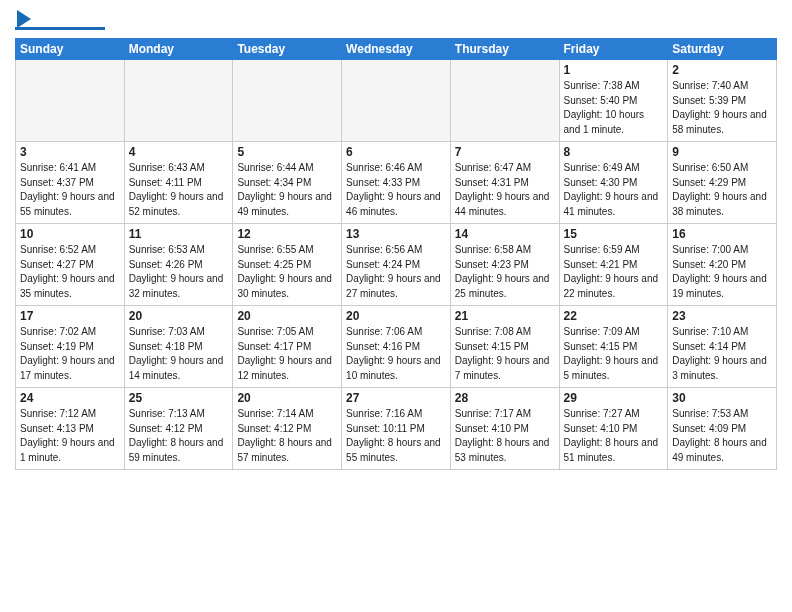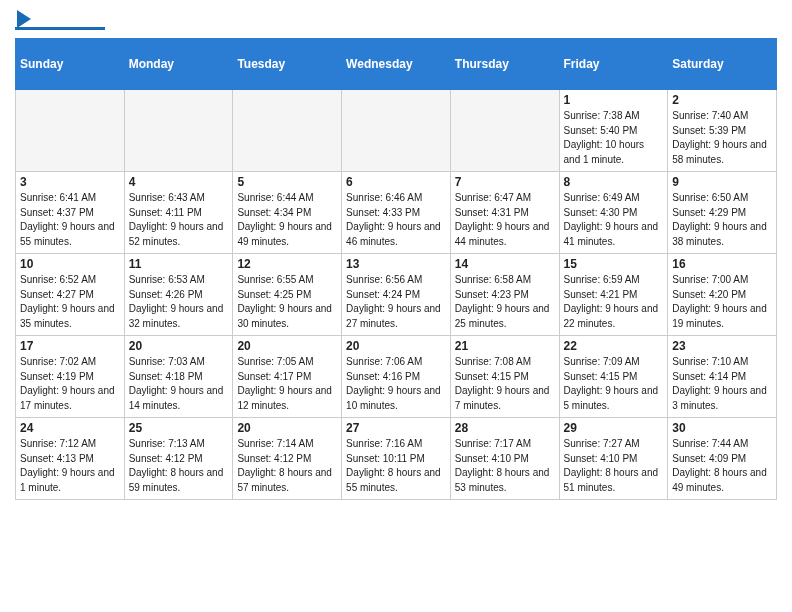--- a/index.html
+++ b/index.html
@@ -37,21 +37,21 @@
     .calendar {
       width: 100%;
       border-collapse: collapse;
       table-layout: fixed;
     }
     .calendar th {
       background: #2b7cd3;
       color: #fff;
       font-size: 12px;
       font-weight: bold;
-      padding: 18px 4px;
+      padding: 3px 4px;
       text-align: left;
       border: 1px solid #2b7cd3;
     }
     .calendar td {
       border: 1px solid #ccc;
       vertical-align: top;
       padding: 3px 4px;
       font-size: 9.5px;
       color: #222;
       height: 82px;
@@ -322,20 +322,20 @@
 Daylight: 8 hours and 53 minutes.</div>
           </td>
           <td>
             <span class="day-num">29</span>
             <div class="day-info">Sunrise: 7:27 AM
 Sunset: 4:10 PM
 Daylight: 8 hours and 51 minutes.</div>
           </td>
           <td>
             <span class="day-num">30</span>
-            <div class="day-info">Sunrise: 7:44 AM
+            <div class="day-info">Sunrise: 7:53 AM
 Sunset: 4:09 PM
 Daylight: 8 hours and 49 minutes.</div>
           </td>
         </tr>
       </tbody>
   </table>
 </div>
 
 </body></html>

